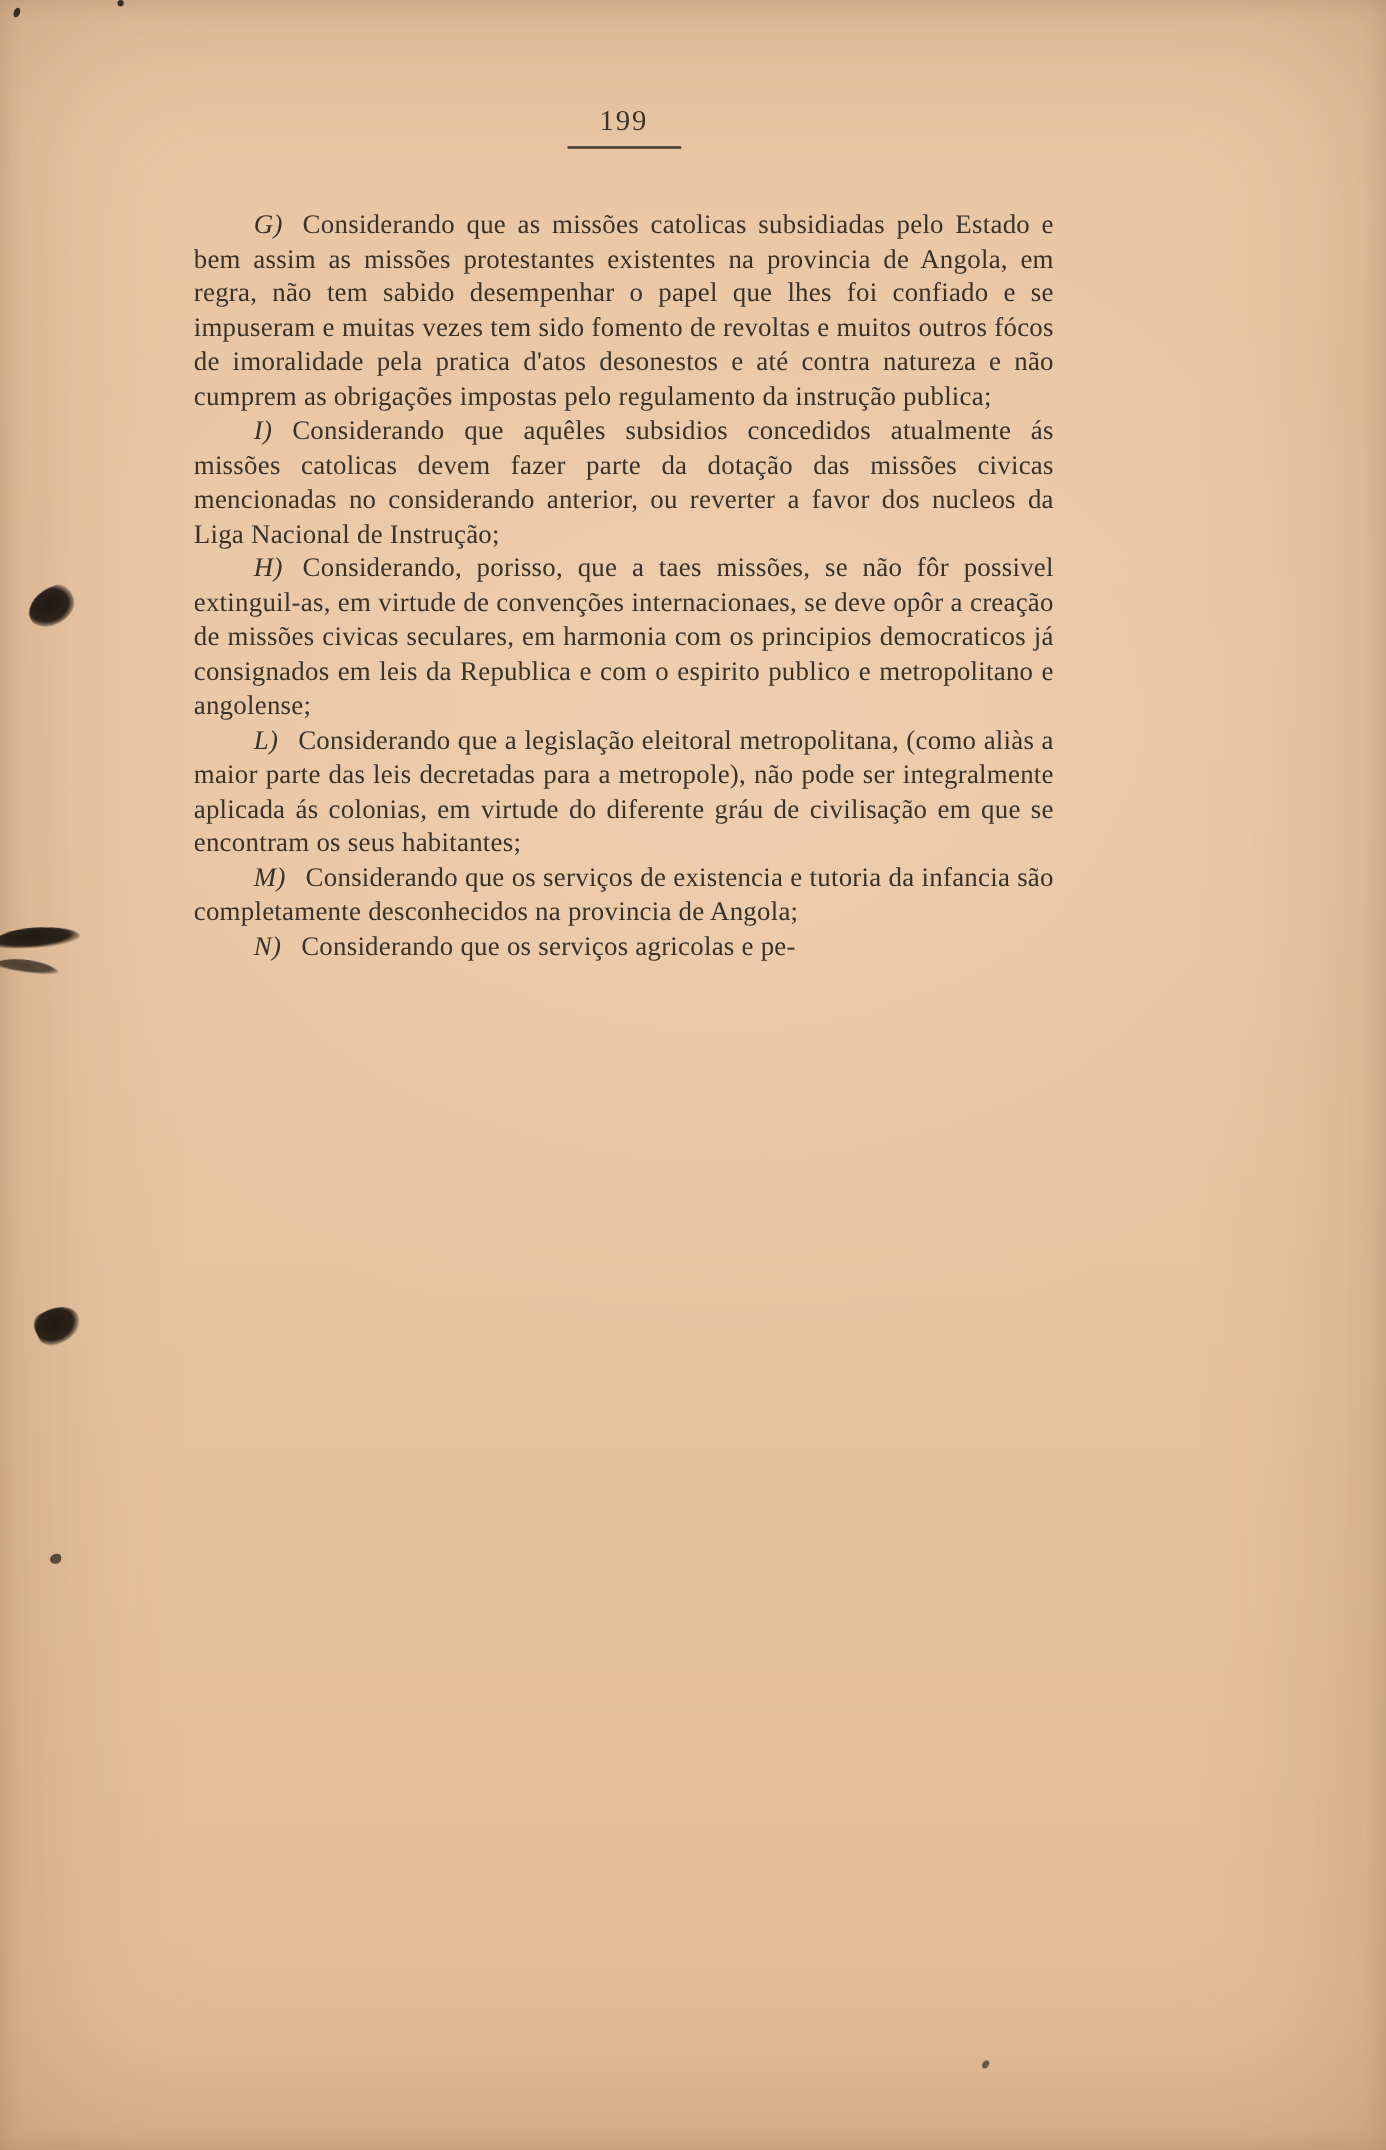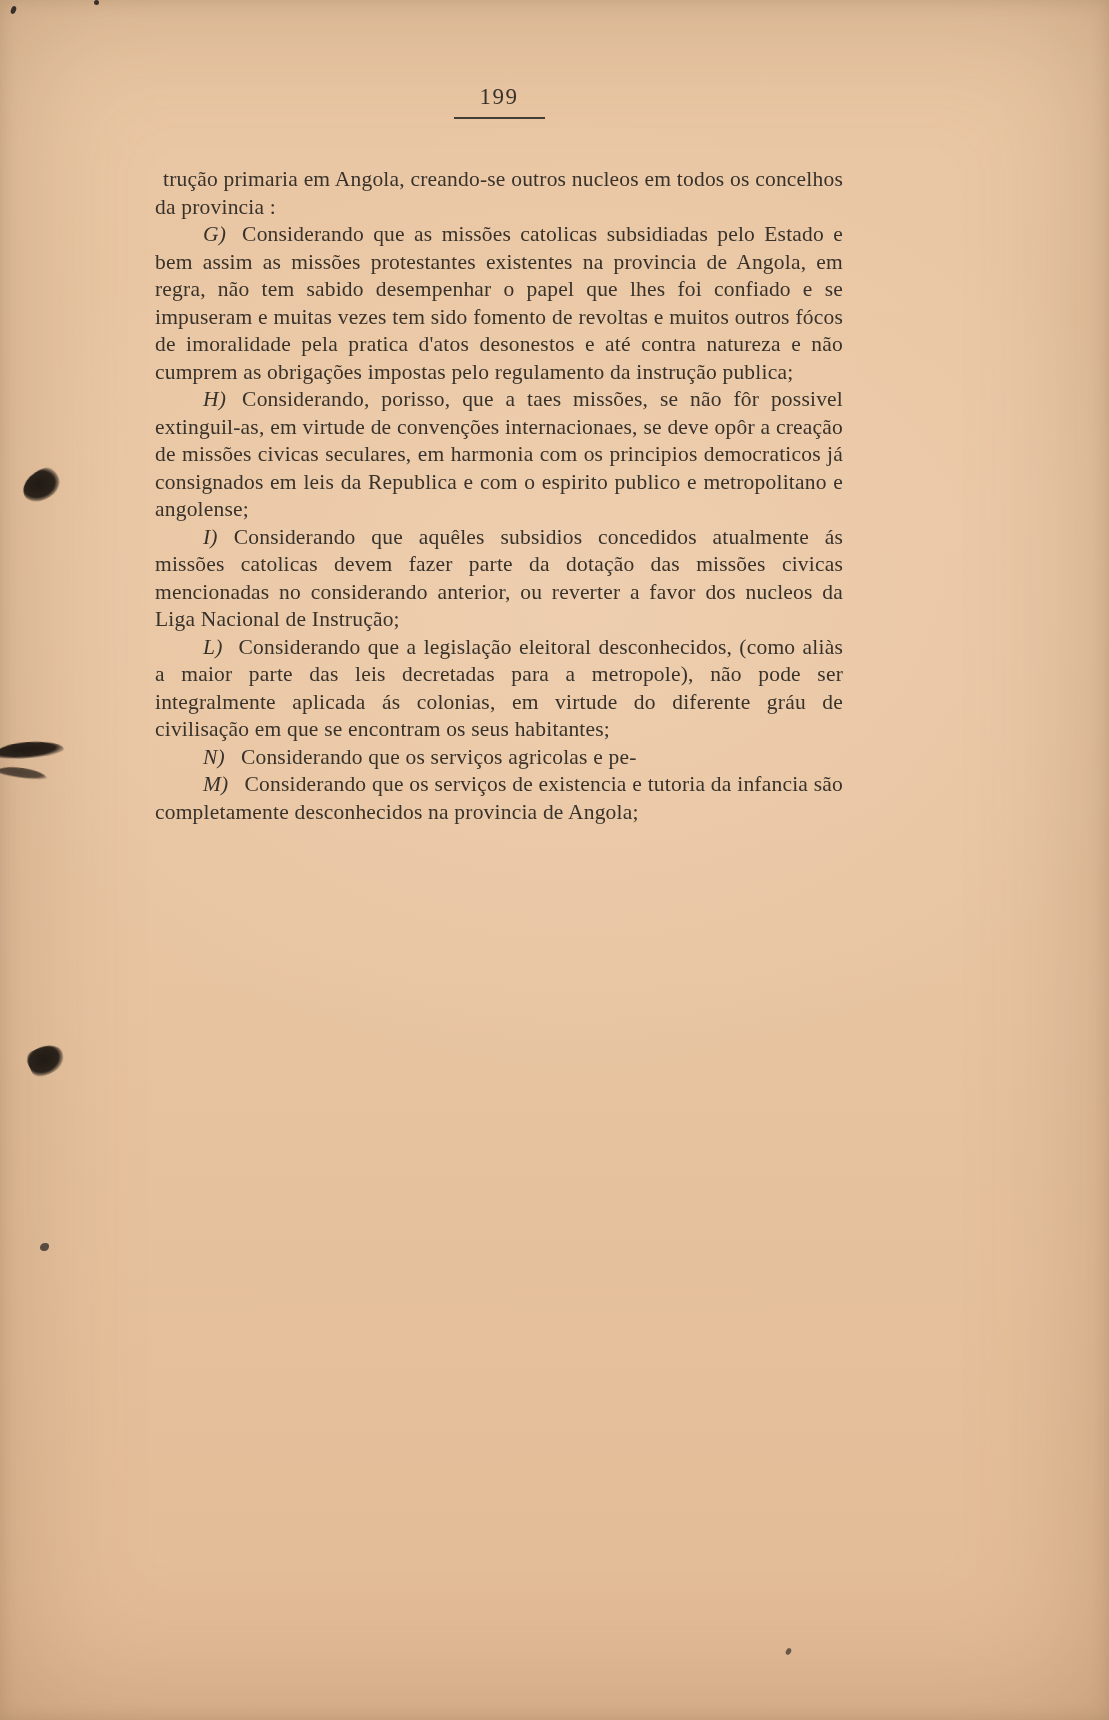--- a/index.html
+++ b/index.html
@@ -77,31 +77,30 @@
   <div class="smudge smudge-3"></div>
   <div class="speck speck-3"></div>
   <div class="speck speck-4"></div>
 
   <div class="pagenum-wrap">
     <span class="pagenum">199</span>
   </div>
 
   <div class="text-block">
 
-    <p class="para cont"><span>trução primaria em Angola, creando-se outros nucleos em todos os concelhos da provincia :</span></p>
 
     <p class="para"><span class="letter">G)</span><span>Considerando que as missões catolicas subsidiadas pelo Estado e bem assim as missões protestantes existentes na provincia de Angola, em regra, não tem sabido desempenhar o papel que lhes foi confiado e se impuseram e muitas vezes tem sido fomento de revoltas e muitos outros fócos de imoralidade pela pratica d'atos desonestos e até contra natureza e não cumprem as obrigações impostas pelo regulamento da instrução publica;</span></p>
 
+    <p class="para"><span class="letter">I)</span><span>Considerando que aquêles subsidios concedidos atualmente ás missões catolicas devem fazer parte da dotação das missões civicas mencionadas no considerando anterior, ou reverter a favor dos nucleos da Liga Nacional de Instrução;</span></p>
+
     <p class="para"><span class="letter">H)</span><span>Considerando, porisso, que a taes missões, se não fôr possivel extinguil-as, em virtude de convenções internacionaes, se deve opôr a creação de missões civicas seculares, em harmonia com os principios democraticos já consignados em leis da Republica e com o espirito publico e metropolitano e angolense;</span></p>
-
-    <p class="para"><span class="letter">I)</span><span>Considerando que aquêles subsidios concedidos atualmente ás missões catolicas devem fazer parte da dotação das missões civicas mencionadas no considerando anterior, ou reverter a favor dos nucleos da Liga Nacional de Instrução;</span></p>
 
 
 
-    <p class="para"><span class="letter">L)</span><span>Considerando que a legislação eleitoral desconhecidos, (como aliàs a maior parte das leis decretadas para a metropole), não pode ser integralmente aplicada ás colonias, em virtude do diferente gráu de civilisação em que se encontram os seus habitantes;</span></p>
+    <p class="para"><span class="letter">L)</span><span>Considerando que a legislação eleitoral metropolitana, (como aliàs a maior parte das leis decretadas para a metropole), não pode ser integralmente aplicada ás colonias, em virtude do diferente gráu de civilisação em que se encontram os seus habitantes;</span></p>
+
+    <p class="para"><span class="letter">M)</span><span>Considerando que os serviços de existencia e tutoria da infancia são completamente desconhecidos na provincia de Angola;</span></p>
 
     <p class="para"><span class="letter">N)</span><span>Considerando que os serviços agricolas e pe-</span></p>
-
-    <p class="para"><span class="letter">M)</span><span>Considerando que os serviços de existencia e tutoria da infancia são completamente desconhecidos na provincia de Angola;</span></p>
 
   </div>
 
 </div>
 
 </body></html>

